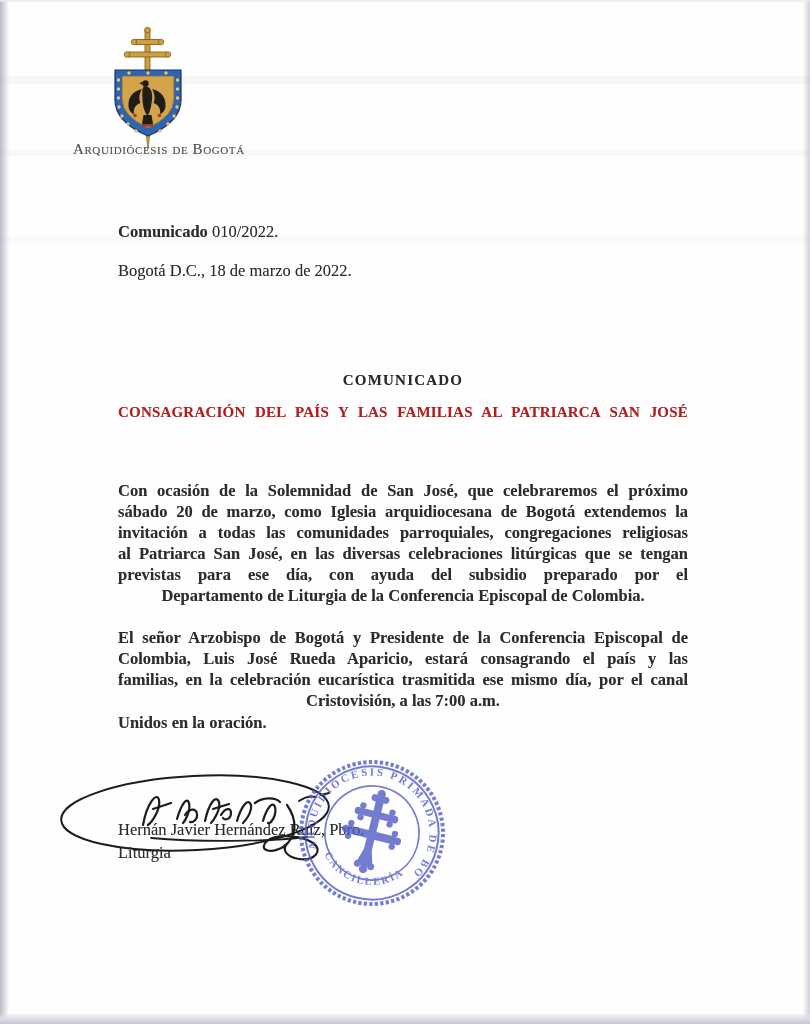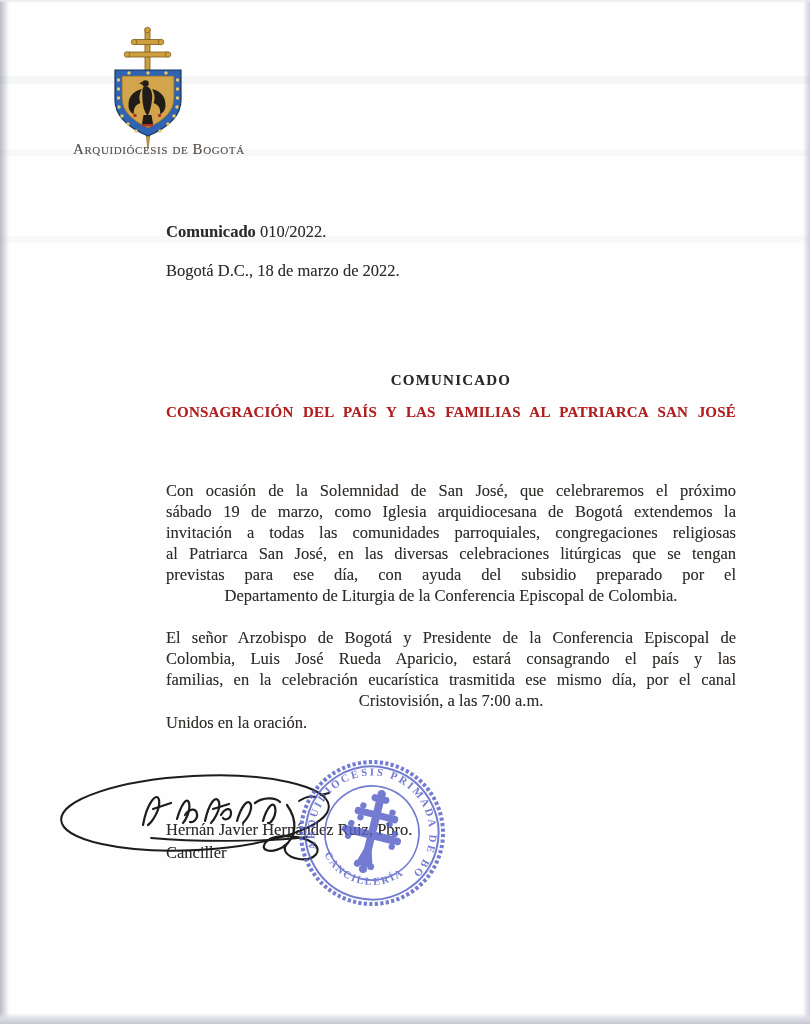--- a/index.html
+++ b/index.html
@@ -16,22 +16,22 @@
     background:linear-gradient(to left,#cfd0d9 0%,#e6e7ee 55%,rgba(255,255,255,0) 100%);}
   .edge-bottom{left:0;bottom:0;width:810px;height:11px;
     background:linear-gradient(to top,#c6c7d1 0%,#dddee6 50%,rgba(255,255,255,0) 100%);}
   .edge-top{left:0;top:0;width:810px;height:3px;background:linear-gradient(to bottom,#e9eaf0,rgba(255,255,255,0));}
   .scanband{position:absolute;left:0;width:810px;pointer-events:none;}
   .band1{top:76px;height:8px;background:rgba(170,172,188,0.10);}
   .band2{top:150px;height:6px;background:rgba(170,172,188,0.07);}
   .band3{top:236px;height:7px;background:rgba(170,172,188,0.06);}
 
   .abs{position:absolute;}
-  .txt{color:#2e2b28;font-size:16.5px;line-height:21px;text-shadow:0 0 0.5px rgba(46,43,40,0.35);margin-left:48px;}
-  .col{left:118px;width:570px;}
+  .txt{color:#2e2b28;font-size:16.5px;line-height:21px;text-shadow:0 0 0.5px rgba(46,43,40,0.35);}
+  .col{left:118px;width:570px;font-weight:bold;}
 
   .org-label{
     left:73px;top:141px;font-variant:small-caps;font-size:15px;letter-spacing:0.6px;
     color:#57524c;text-shadow:0 0 0.5px rgba(87,82,76,0.4);text-align:center;
   }
   .meta-line{left:118px;width:570px;}
   .bold{font-weight:bold;}
   .heading{top:370px;text-align:center;font-weight:bold;font-size:15px;letter-spacing:1.2px;color:#2b2926;}
   .subheading{top:402px;font-weight:bold;font-size:15px;letter-spacing:0.2px;color:#b91c1c;
     text-align:justify;text-align-last:justify;}
@@ -116,38 +116,38 @@
 <div class="abs txt meta-line" style="top:221px;">
   <span class="bold">Comunicado</span><span> 010/2022.</span>
 </div>
 <div class="abs txt meta-line" style="top:260px;">Bogotá D.C., 18 de marzo de 2022.</div>
 
 <div class="abs txt col heading">COMUNICADO</div>
 <div class="abs txt col subheading">CONSAGRACIÓN DEL PAÍS Y LAS FAMILIAS AL PATRIARCA SAN JOSÉ</div>
 
 <div class="abs txt col para" style="top:480px;">
   <div class="bline">Con ocasión de la Solemnidad de San José, que celebraremos el próximo</div>
-  <div class="bline">sábado 19 de marzo, como Iglesia arquidiocesana de Bogotá extendemos la</div>
+  <div class="bline">sábado 20 de marzo, como Iglesia arquidiocesana de Bogotá extendemos la</div>
   <div class="bline">invitación a todas las comunidades parroquiales, congregaciones religiosas</div>
   <div class="bline">al Patriarca San José, en las diversas celebraciones litúrgicas que se tengan</div>
   <div class="bline">previstas para ese día, con ayuda del subsidio preparado por el</div>
   <div class="bline-last">Departamento de Liturgia de la Conferencia Episcopal de Colombia.</div>
 </div>
 
 <div class="abs txt col para" style="top:627px;">
   <div class="bline">El señor Arzobispo de Bogotá y Presidente de la Conferencia Episcopal de</div>
   <div class="bline">Colombia, Luis José Rueda Aparicio, estará consagrando el país y las</div>
   <div class="bline">familias, en la celebración eucarística trasmitida ese mismo día, por el canal</div>
   <div class="bline-last">Cristovisión, a las 7:00 a.m.</div>
 </div>
 
 <div class="abs txt col" style="top:712px;">Unidos en la oración.</div>
 
 <div class="abs txt sig-name">Hernán Javier Hernández Ruiz, Pbro.</div>
-<div class="abs txt sig-title">Canciller</div>
+<div class="abs txt sig-title">Liturgia</div>
 
 <svg style="left:55px;top:763px;z-index:3;" width="290" height="112" viewBox="0 0 290 112" fill="none" stroke="#1c1c1c" stroke-width="2.2" stroke-linecap="round">
   <ellipse cx="140" cy="50" rx="134" ry="37" transform="rotate(-3 140 50)" stroke-width="2"></ellipse>
   <path d="M88,62 C92,40 102,28 104,37 C106,46 97,59 93,62"></path>
   <path d="M98,46 L116,40"></path>
   <path d="M122,56 C126,42 132,33 134,40 C136,48 130,58 128,60"></path>
   <path d="M130,52 C134,46 141,44 142,51 C143,56 138,60 135,59"></path>
   <path d="M150,58 C154,40 161,31 164,39 C166,47 158,58 156,60"></path>
   <path d="M158,46 L174,41"></path>
   <path d="M166,52 C170,45 176,44 176,50 C176,56 170,58 168,55"></path>

